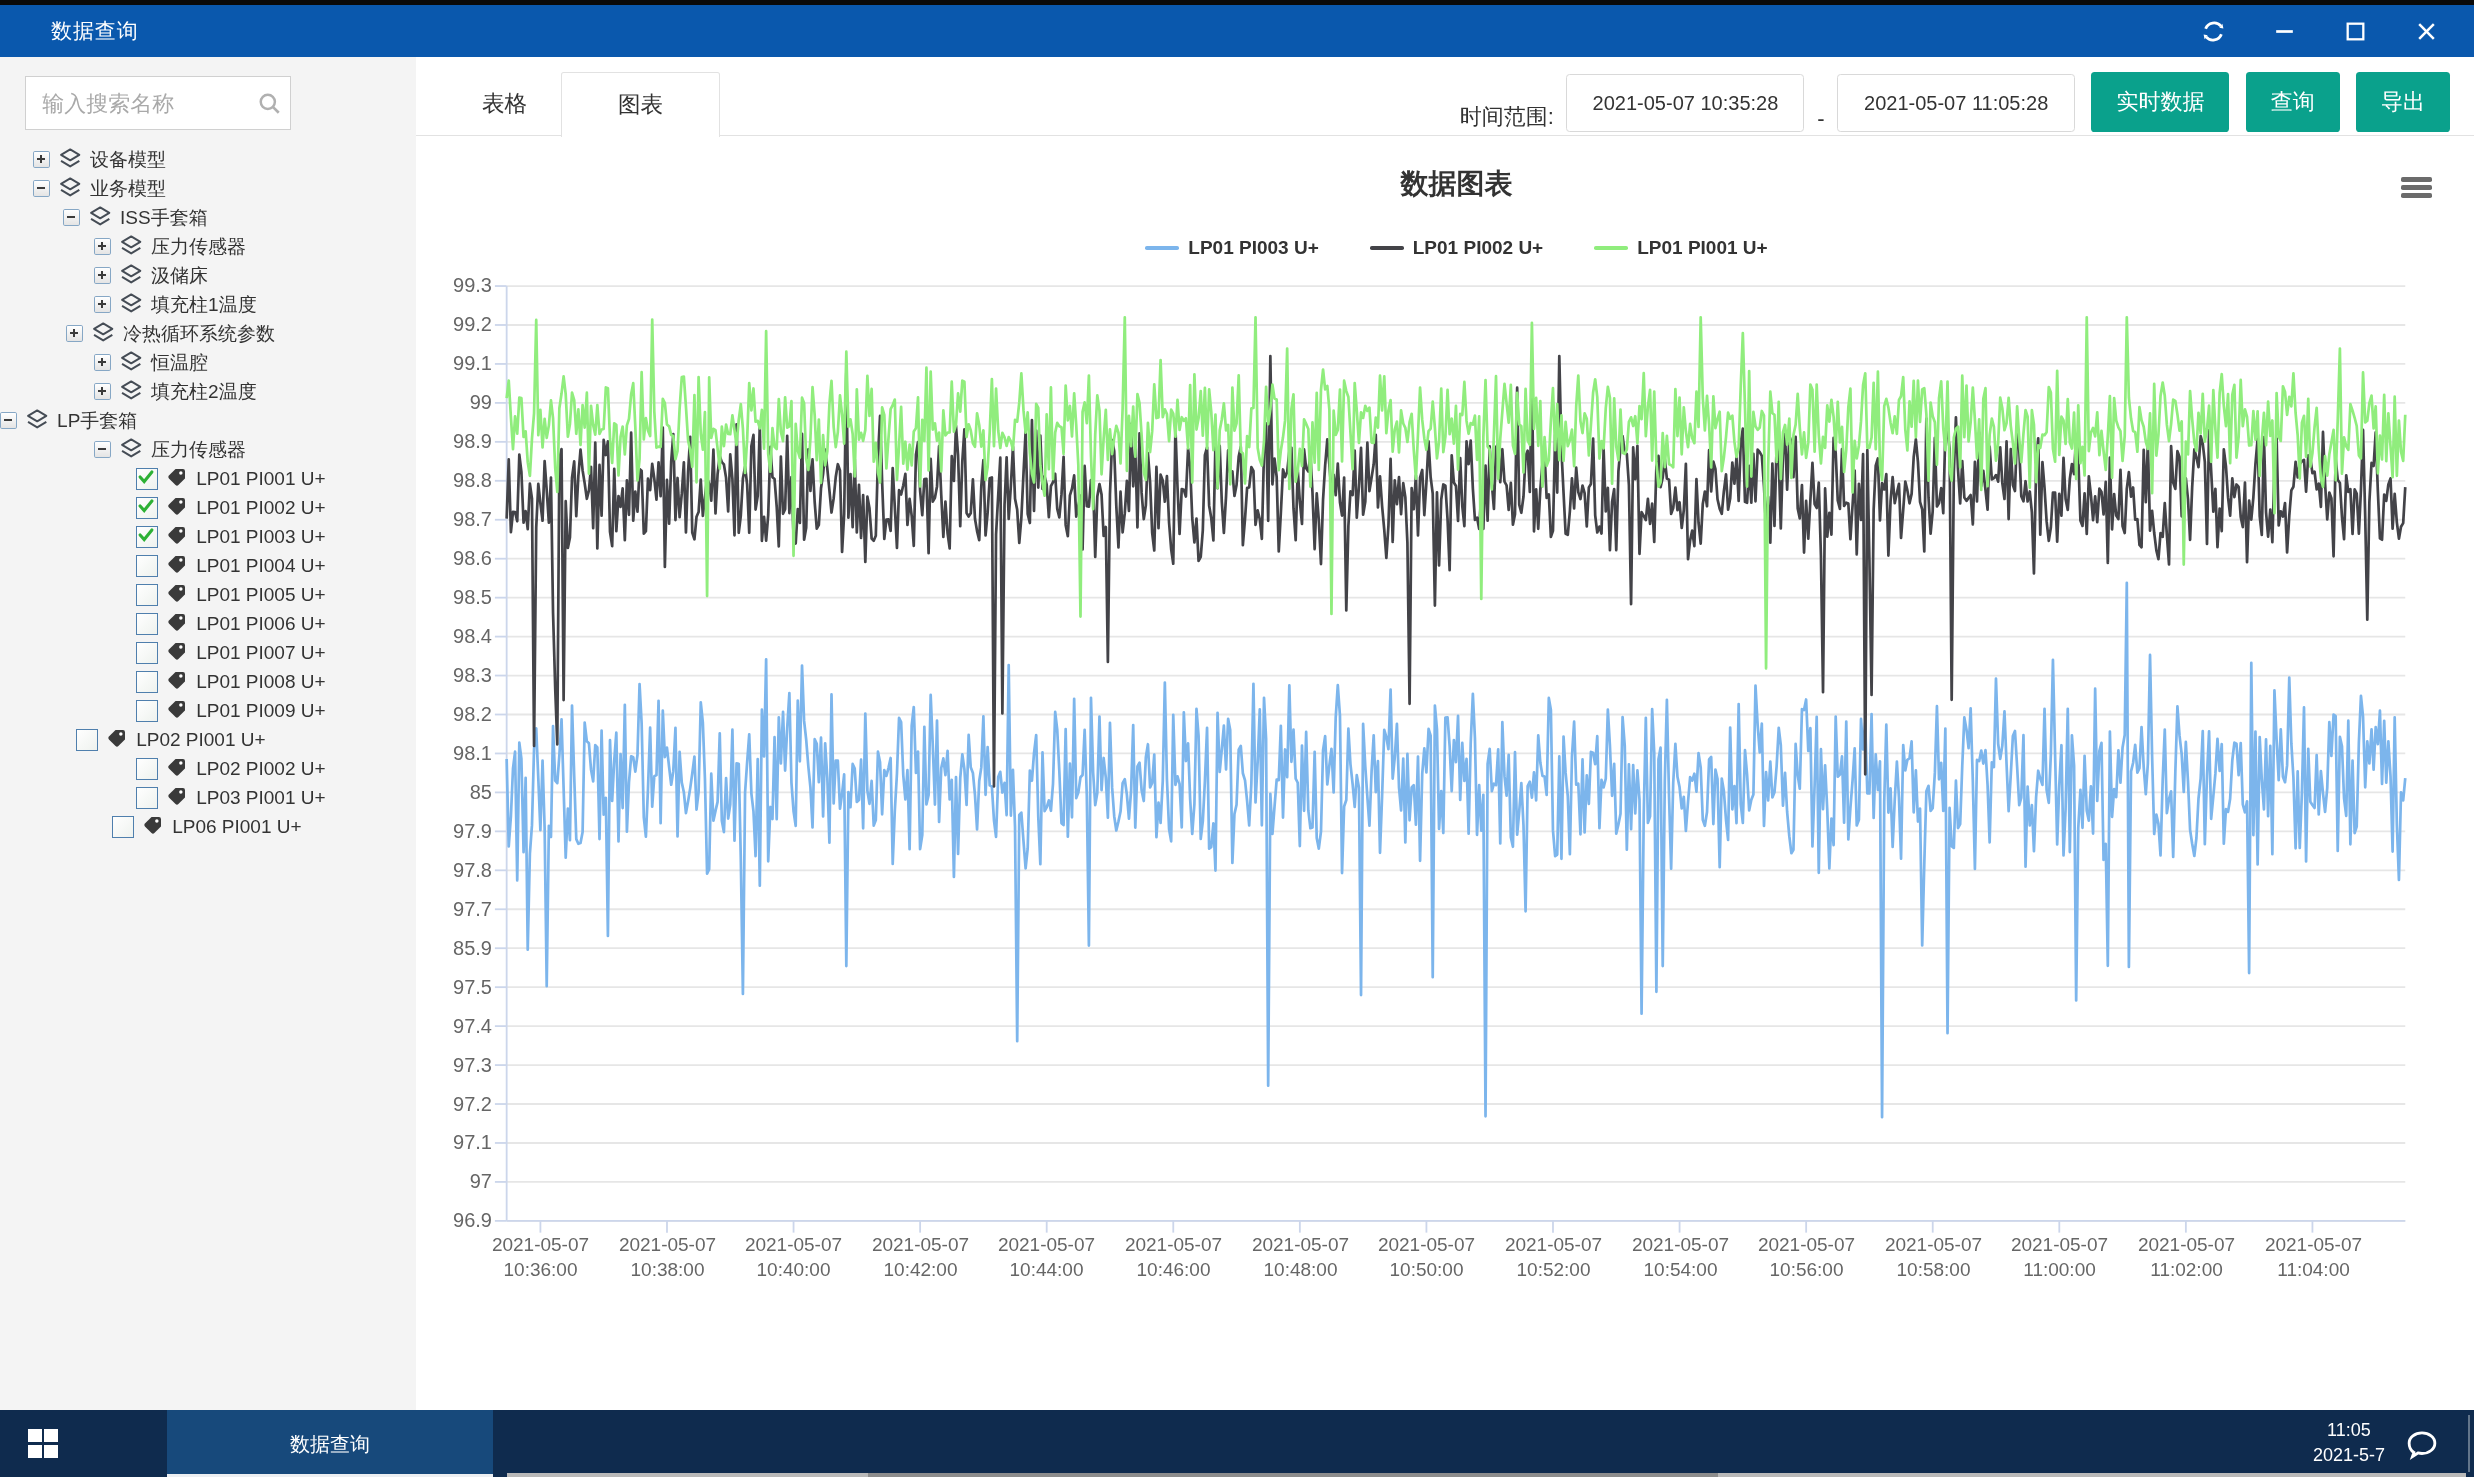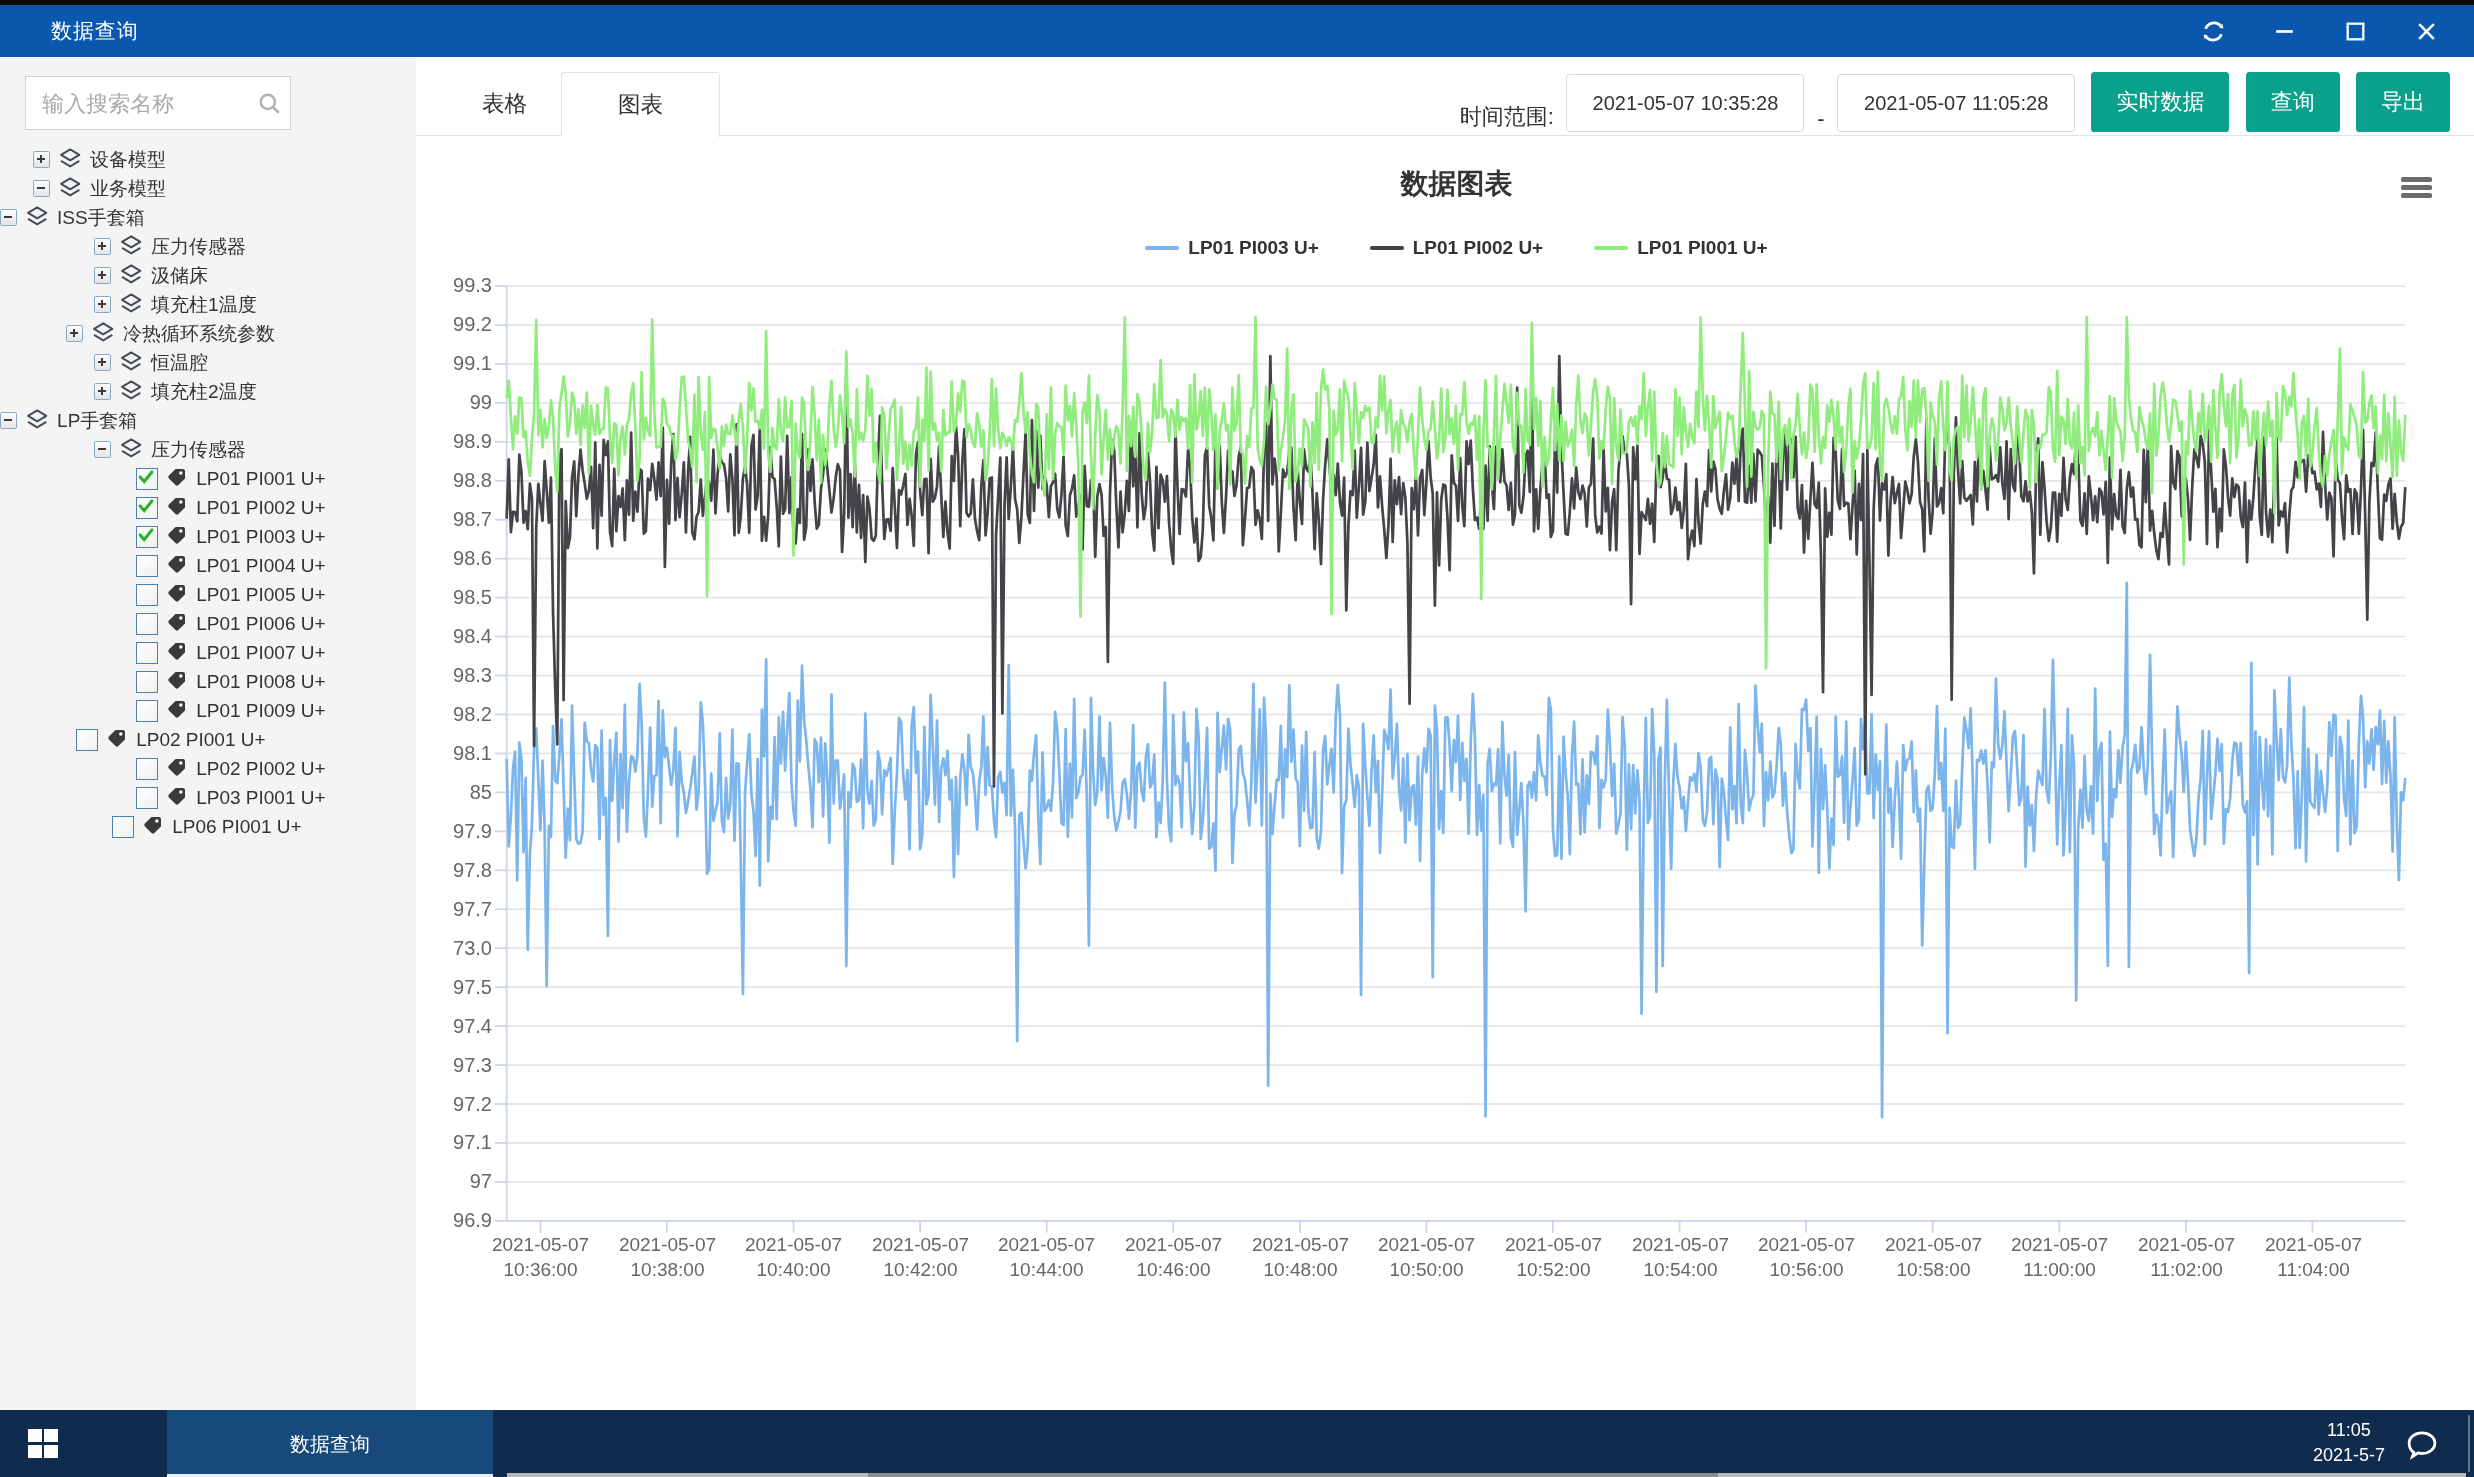--- a/index.html
+++ b/index.html
@@ -132,21 +132,21 @@
             <span class="tlabel">设备模型</span>
           </div>
           <div class="trow" style="padding-left: 33px;">
             <div class="exp minus"></div>
             <span class="licon"><svg width="24.4" height="22.6" viewBox="0 0 24 22">
                 <path d="M12 2.2 L21 7.6 L12 13 L3 7.6 Z" fill="none" stroke="#454c55" stroke-width="1.9" stroke-linejoin="round"></path>
                 <path d="M3 13.6 L12 19 L21 13.6" fill="none" stroke="#454c55" stroke-width="1.9" stroke-linejoin="round"></path>
               </svg></span>
             <span class="tlabel">业务模型</span>
           </div>
-          <div class="trow" style="">
+          <div class="trow" style="padding-left: 63px;">
             <div class="exp minus"></div>
             <span class="licon"><svg width="24.4" height="22.6" viewBox="0 0 24 22">
                 <path d="M12 2.2 L21 7.6 L12 13 L3 7.6 Z" fill="none" stroke="#454c55" stroke-width="1.9" stroke-linejoin="round"></path>
                 <path d="M3 13.6 L12 19 L21 13.6" fill="none" stroke="#454c55" stroke-width="1.9" stroke-linejoin="round"></path>
               </svg></span>
             <span class="tlabel">ISS手套箱</span>
           </div>
           <div class="trow" style="padding-left: 94px;">
             <div class="exp plus"></div>
             <span class="licon"><svg width="24.4" height="22.6" viewBox="0 0 24 22">
@@ -379,21 +379,21 @@
       <div class="ylab" style="top: 546px;">98.6</div>
       <div class="ylab" style="top: 585px;">98.5</div>
       <div class="ylab" style="top: 624px;">98.4</div>
       <div class="ylab" style="top: 663px;">98.3</div>
       <div class="ylab" style="top: 702px;">98.2</div>
       <div class="ylab" style="top: 741px;">98.1</div>
       <div class="ylab" style="top: 780px;">85</div>
       <div class="ylab" style="top: 819px;">97.9</div>
       <div class="ylab" style="top: 858px;">97.8</div>
       <div class="ylab" style="top: 897px;">97.7</div>
-      <div class="ylab" style="top: 936px;">73.0</div>
+      <div class="ylab" style="top: 936px;">85.9</div>
       <div class="ylab" style="top: 975px;">97.5</div>
       <div class="ylab" style="top: 1014px;">97.4</div>
       <div class="ylab" style="top: 1053px;">97.3</div>
       <div class="ylab" style="top: 1092px;">97.2</div>
       <div class="ylab" style="top: 1130px;">97.1</div>
       <div class="ylab" style="top: 1169px;">97</div>
       <div class="ylab" style="top: 1208px;">96.9</div>
       <div class="xlab" style="left: 459px;">
         <div>2021-05-07</div>
         <div>10:36:00</div>

